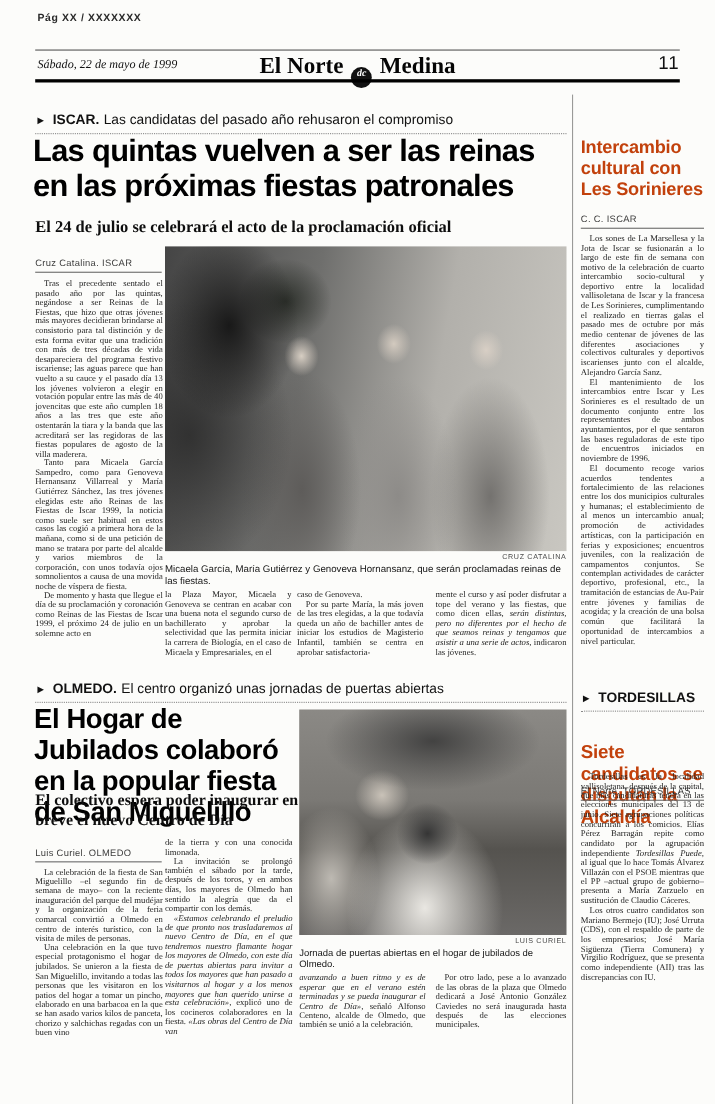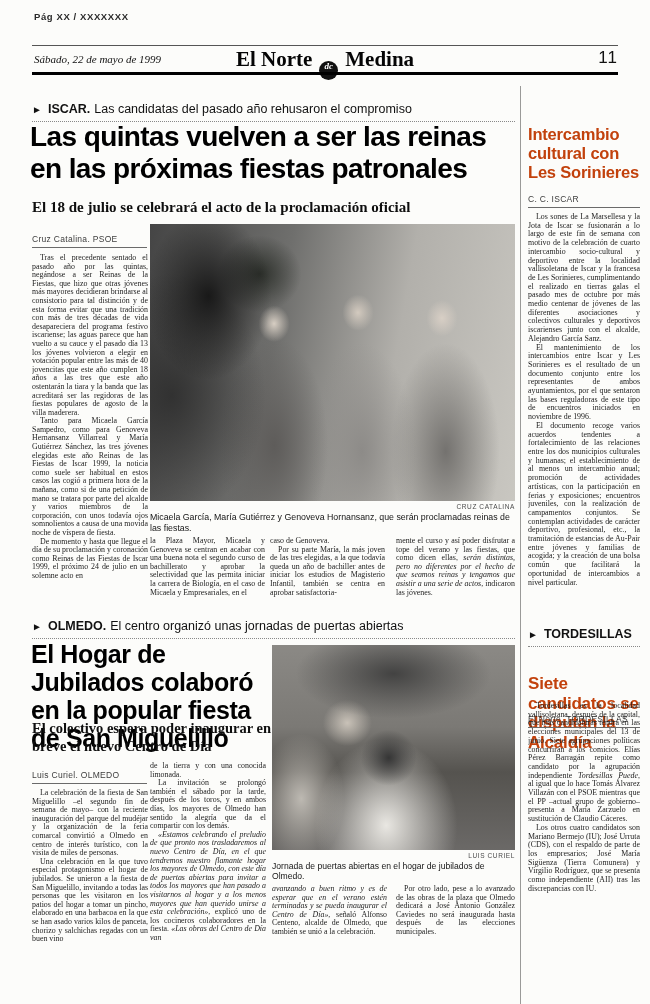--- a/index.html
+++ b/index.html
@@ -65,22 +65,22 @@
   <div class="abs date">Sábado, 22 de mayo de 1999</div>
   <div class="abs masthead"><span>El Norte</span><span class="logo">dc</span><span>Medina</span></div>
   <div class="abs pageno">11</div>
   <div class="abs rule-thick"></div>
   <div class="abs vdivider"></div>
 
   <div class="abs kicker" style="left:32px;top:102px;width:483px;">
     <span class="arrow">►</span><span class="sec">ISCAR.</span><span>Las candidatas del pasado año rehusaron el compromiso</span>
   </div>
   <div class="abs hl" style="left:30px;top:121px;width:488px;font-size:28px;line-height:1.13;letter-spacing:-.6px;">Las quintas vuelven a ser las reinas en las próximas fiestas patronales</div>
-  <div class="abs deck" style="left:32px;top:199px;width:480px;font-size:15px;">El 18 de julio se celebrará el acto de la proclamación oficial</div>
-  <div class="abs byline" style="left:32px;top:234px;width:115px;">Cruz Catalina. PSOE</div>
+  <div class="abs deck" style="left:32px;top:199px;width:480px;font-size:15px;">El 24 de julio se celebrará el acto de la proclamación oficial</div>
+  <div class="abs byline" style="left:32px;top:234px;width:115px;">Cruz Catalina. ISCAR</div>
 
   <div class="abs bodycol" style="left:32px;top:254px;width:116px;height:364px;">
     <p>Tras el precedente sentado el pasado año por las quintas, negándose a ser Reinas de la Fiestas, que hizo que otras jóvenes más mayores decidieran brindarse al consistorio para tal distinción y de esta forma evitar que una tradición con más de tres décadas de vida desapareciera del programa festivo iscariense; las aguas parece que han vuelto a su cauce y el pasado día 13 los jóvenes volvieron a elegir en votación popular entre las más de 40 jovencitas que este año cumplen 18 años a las tres que este año ostentarán la tiara y la banda que las acreditará ser las regidoras de las fiestas populares de agosto de la villa maderera.</p>
     <p>Tanto para Micaela García Sampedro, como para Genoveva Hernansanz Villarreal y María Gutiérrez Sánchez, las tres jóvenes elegidas este año Reinas de las Fiestas de Iscar 1999, la noticia como suele ser habitual en estos casos las cogió a primera hora de la mañana, como si de una petición de mano se tratara por parte del alcalde y varios miembros de la corporación, con unos todavía ojos somnolientos a causa de una movida noche de víspera de fiesta.</p>
     <p>De momento y hasta que llegue el día de su proclamación y coronación como Reinas de las Fiestas de Iscar 1999, el próximo 24 de julio en un solemne acto en</p>
   </div>
 
   <div class="abs photo photo1" style="left:150px;top:224px;width:365px;height:277px;"></div>
   <div class="abs credit" style="left:150px;top:503px;width:365px;">CRUZ CATALINA</div>
   <div class="abs caption" style="left:150px;top:512px;width:365px;">Micaela García, María Gutiérrez y Genoveva Hornansanz, que serán proclamadas reinas de las fiestas.</div>

